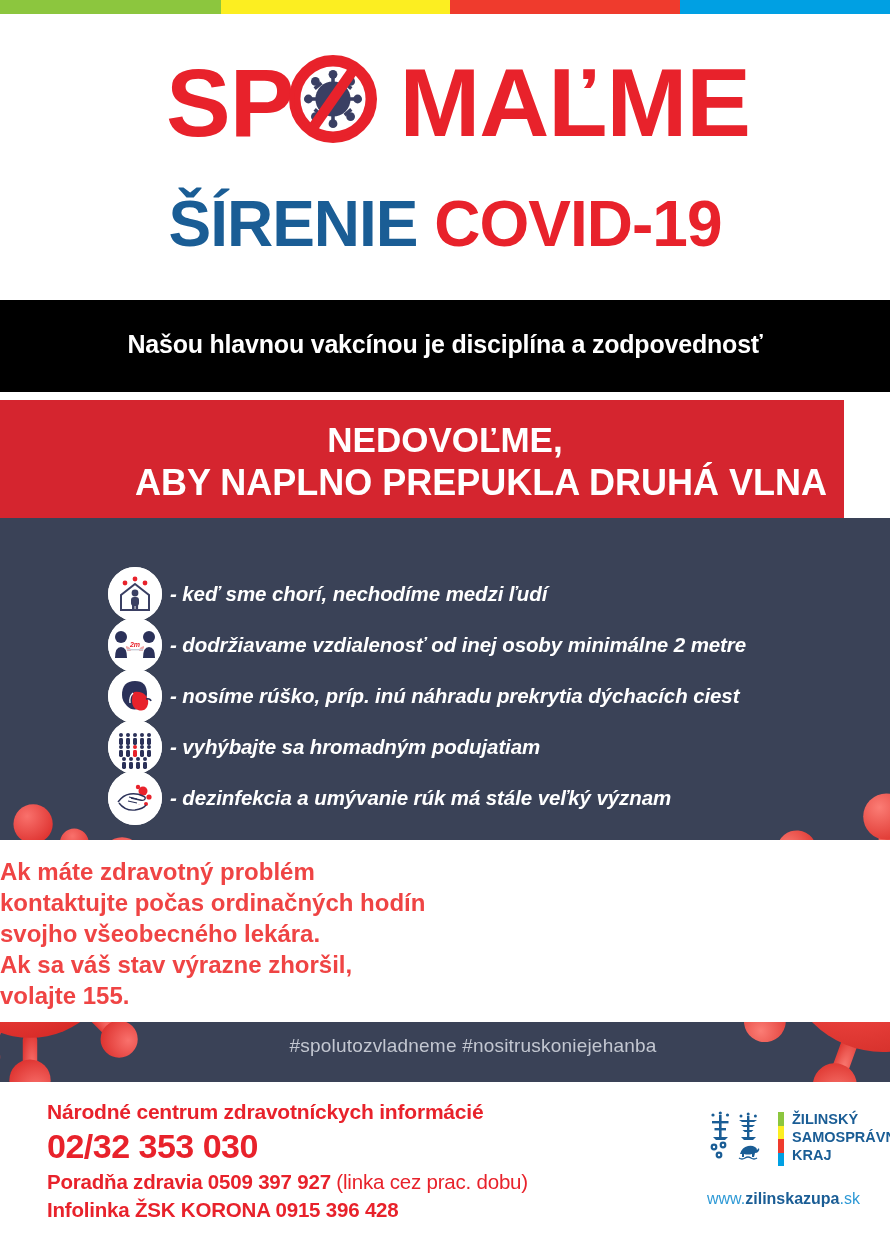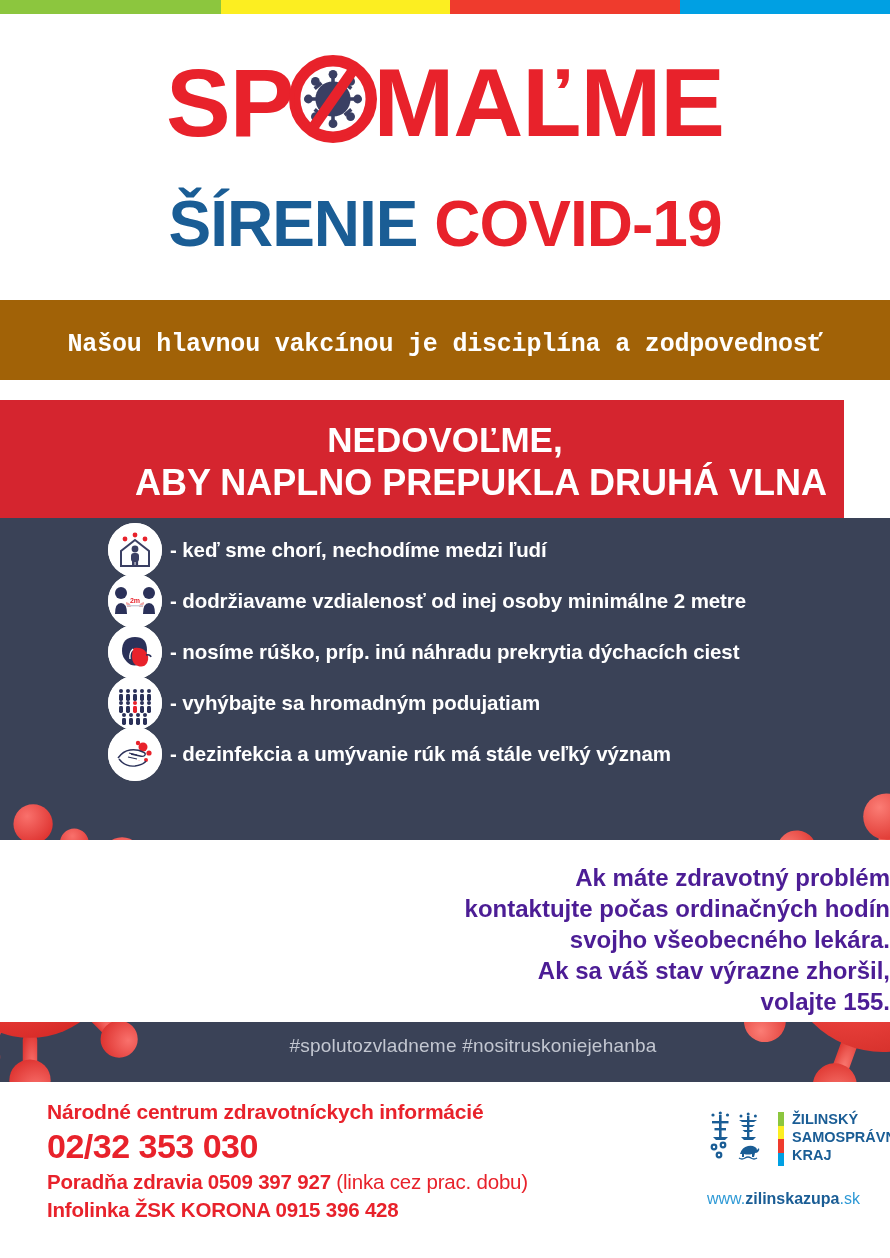--- a/index.html
+++ b/index.html
@@ -47,21 +47,21 @@
     left: 0;
     width: 890px;
     text-align: center;
     font-size: 97px;
     line-height: 100px;
     font-weight: 800;
     letter-spacing: -1px;
     color: #e8222b;
     white-space: nowrap;
   }
-  .title-main .tpart { vertical-align: middle; }
+  .title-main .tpart { vertical-align: middle; margin-left: 26px; }
   .novirus {
     display: inline-block;
     position: relative;
     width: 88px;
     height: 88px;
     vertical-align: middle;
     margin: 0 -4px;
     top: -4px;
   }
   .title-sub {
@@ -77,23 +77,22 @@
     white-space: nowrap;
   }
   .title-sub .sirenie { color: #1a5d95; }
   .title-sub .covid   { color: #e8222b; }
 
   
   .band-navy-top {
     position: absolute;
     top: 300px; left: 0;
     width: 890px;
-    height: 80px;
-    background: #a16207;
-    font-family: Liberation Mono, monospace;
+    height: 92px;
+    background: #000000;
   }
   .subtitle {
     position: absolute;
     top: 30px; left: 0;
     width: 890px;
     text-align: center;
     font-size: 25px;
     font-weight: 700;
     color: #ffffff;
     letter-spacing: -0.2px;
@@ -124,23 +123,24 @@
     position: absolute;
     top: 518px; left: 0;
     width: 890px;
     height: 564px;
     background: #3a4257;
   }
 
   
   .bullets {
     position: absolute;
-    top: 524px;
+    top: 568px;
     left: 108px;
     width: 760px;
+    font-style: italic;
   }
   .bullet {
     position: relative;
     height: 51px;
     display: flex;
     align-items: center;
   }
   .bullet-icon {
     position: relative;
     flex: 0 0 auto;
@@ -164,25 +164,25 @@
   .infobox {
     position: absolute;
     top: 840px;
     left: 0;
     width: 890px;
     height: 182px;
     background: #ffffff;
   }
   .infobox-text {
     position: absolute;
-    top: 22px;
+    top: 16px;
     left: 0;
     width: 890px;
-    text-align: right;
-    color: #4c1d95;
+    text-align: left;
+    color: #ef4444;
     font-size: 24px;
     line-height: 31px;
     font-weight: 700;
   }
 
   
   .hashtags {
     position: absolute;
     top: 1035px;
     left: 0;

